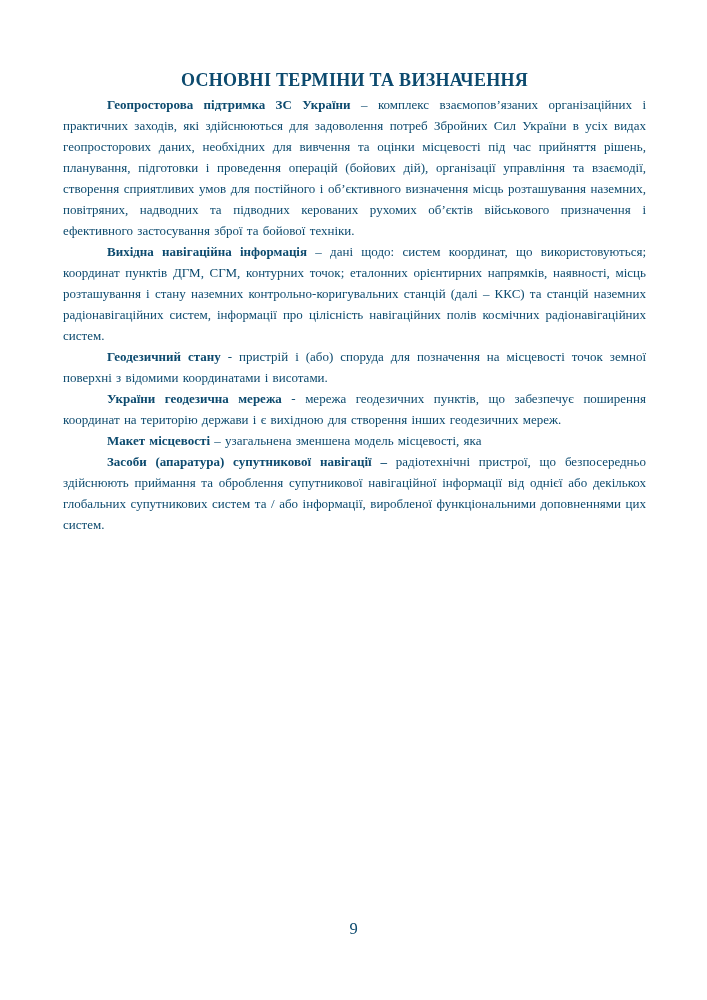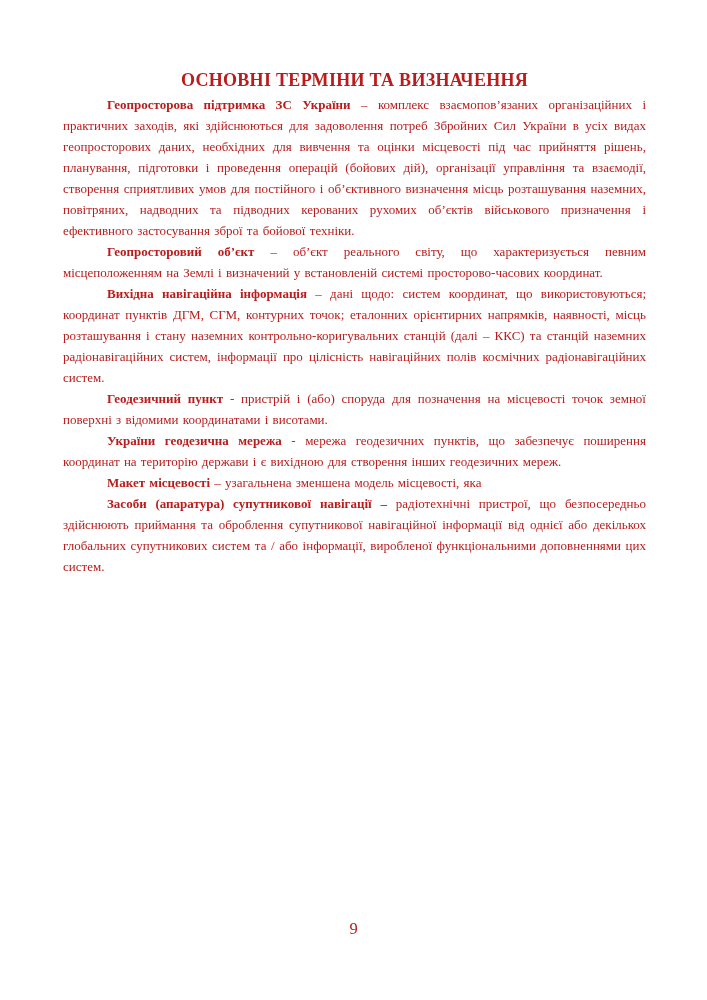--- a/index.html
+++ b/index.html
@@ -7,21 +7,21 @@
     margin: 0;
     padding: 0;
     background: #ffffff;
   }
   .page {
     position: relative;
     width: 707px;
     height: 1000px;
     background: #ffffff;
     font-family: "Liberation Serif", "DejaVu Serif", serif;
-    color: #b91c1c;
+    color: #0c4a6e;
     overflow: hidden;
   }
   .content {
     position: absolute;
     left: 63px;
     top: 66px;
     width: 583px;
   }
   .doc-title {
     margin: 0;
@@ -57,25 +57,24 @@
 <body>
 
 <div class="page">
   <div class="content">
 
     <h1 class="doc-title">ОСНОВНІ ТЕРМІНИ ТА ВИЗНАЧЕННЯ</h1>
 
     <p class="para"><span class="term">Геопросторова підтримка ЗС України</span><span> – комплекс взаємопов’язаних організаційних і практичних заходів, які здійснюються для задоволення потреб Збройних Сил України в усіх видах геопросторових даних, необхідних для вивчення та оцінки місцевості під час прийняття рішень, планування, підготовки і проведення операцій (бойових дій), організації управління та взаємодії, створення сприятливих умов для постійного і об’єктивного визначення місць розташування наземних, повітряних, надводних та підводних керованих рухомих об’єктів військового призначення і ефективного застосування зброї та бойової техніки.</span></p>
 
 
-    <p class="para"><span class="term">Геопросторовий об’єкт</span><span> – об’єкт реального світу, що характеризується певним місцеположенням на Землі і визначений у встановленій системі просторово-часових координат.</span></p>
 
     <p class="para"><span class="term">Вихідна навігаційна інформація</span><span> – дані щодо: систем координат, що використовуються; координат пунктів ДГМ, СГМ, контурних точок; еталонних орієнтирних напрямків, наявності, місць розташування і стану наземних контрольно-коригувальних станцій (далі – ККС) та станцій наземних радіонавігаційних систем, інформації про цілісність навігаційних полів космічних радіонавігаційних систем.</span></p>
 
-    <p class="para"><span class="term">Геодезичний пункт</span><span> - пристрій і (або) споруда для позначення на місцевості точок земної поверхні з відомими координатами і висотами.</span></p>
+    <p class="para"><span class="term">Геодезичний стану</span><span> - пристрій і (або) споруда для позначення на місцевості точок земної поверхні з відомими координатами і висотами.</span></p>
 
     <p class="para"><span class="term">України геодезична мережа</span><span> - мережа геодезичних пунктів, що забезпечує поширення координат на територію держави і є вихідною для створення інших геодезичних мереж.</span></p>
 
     <p class="para"><span class="term">Макет місцевості</span><span> – узагальнена зменшена модель місцевості, яка</span></p>
 
     <p class="para"><span class="term">Засоби (апаратура) супутникової навігації –</span><span> радіотехнічні пристрої, що безпосередньо здійснюють приймання та оброблення супутникової навігаційної інформації від однієї або декількох глобальних супутникових систем та / або інформації, виробленої функціональними доповненнями цих систем.</span></p>
 
   </div>
 
   <div class="page-number">9</div>

